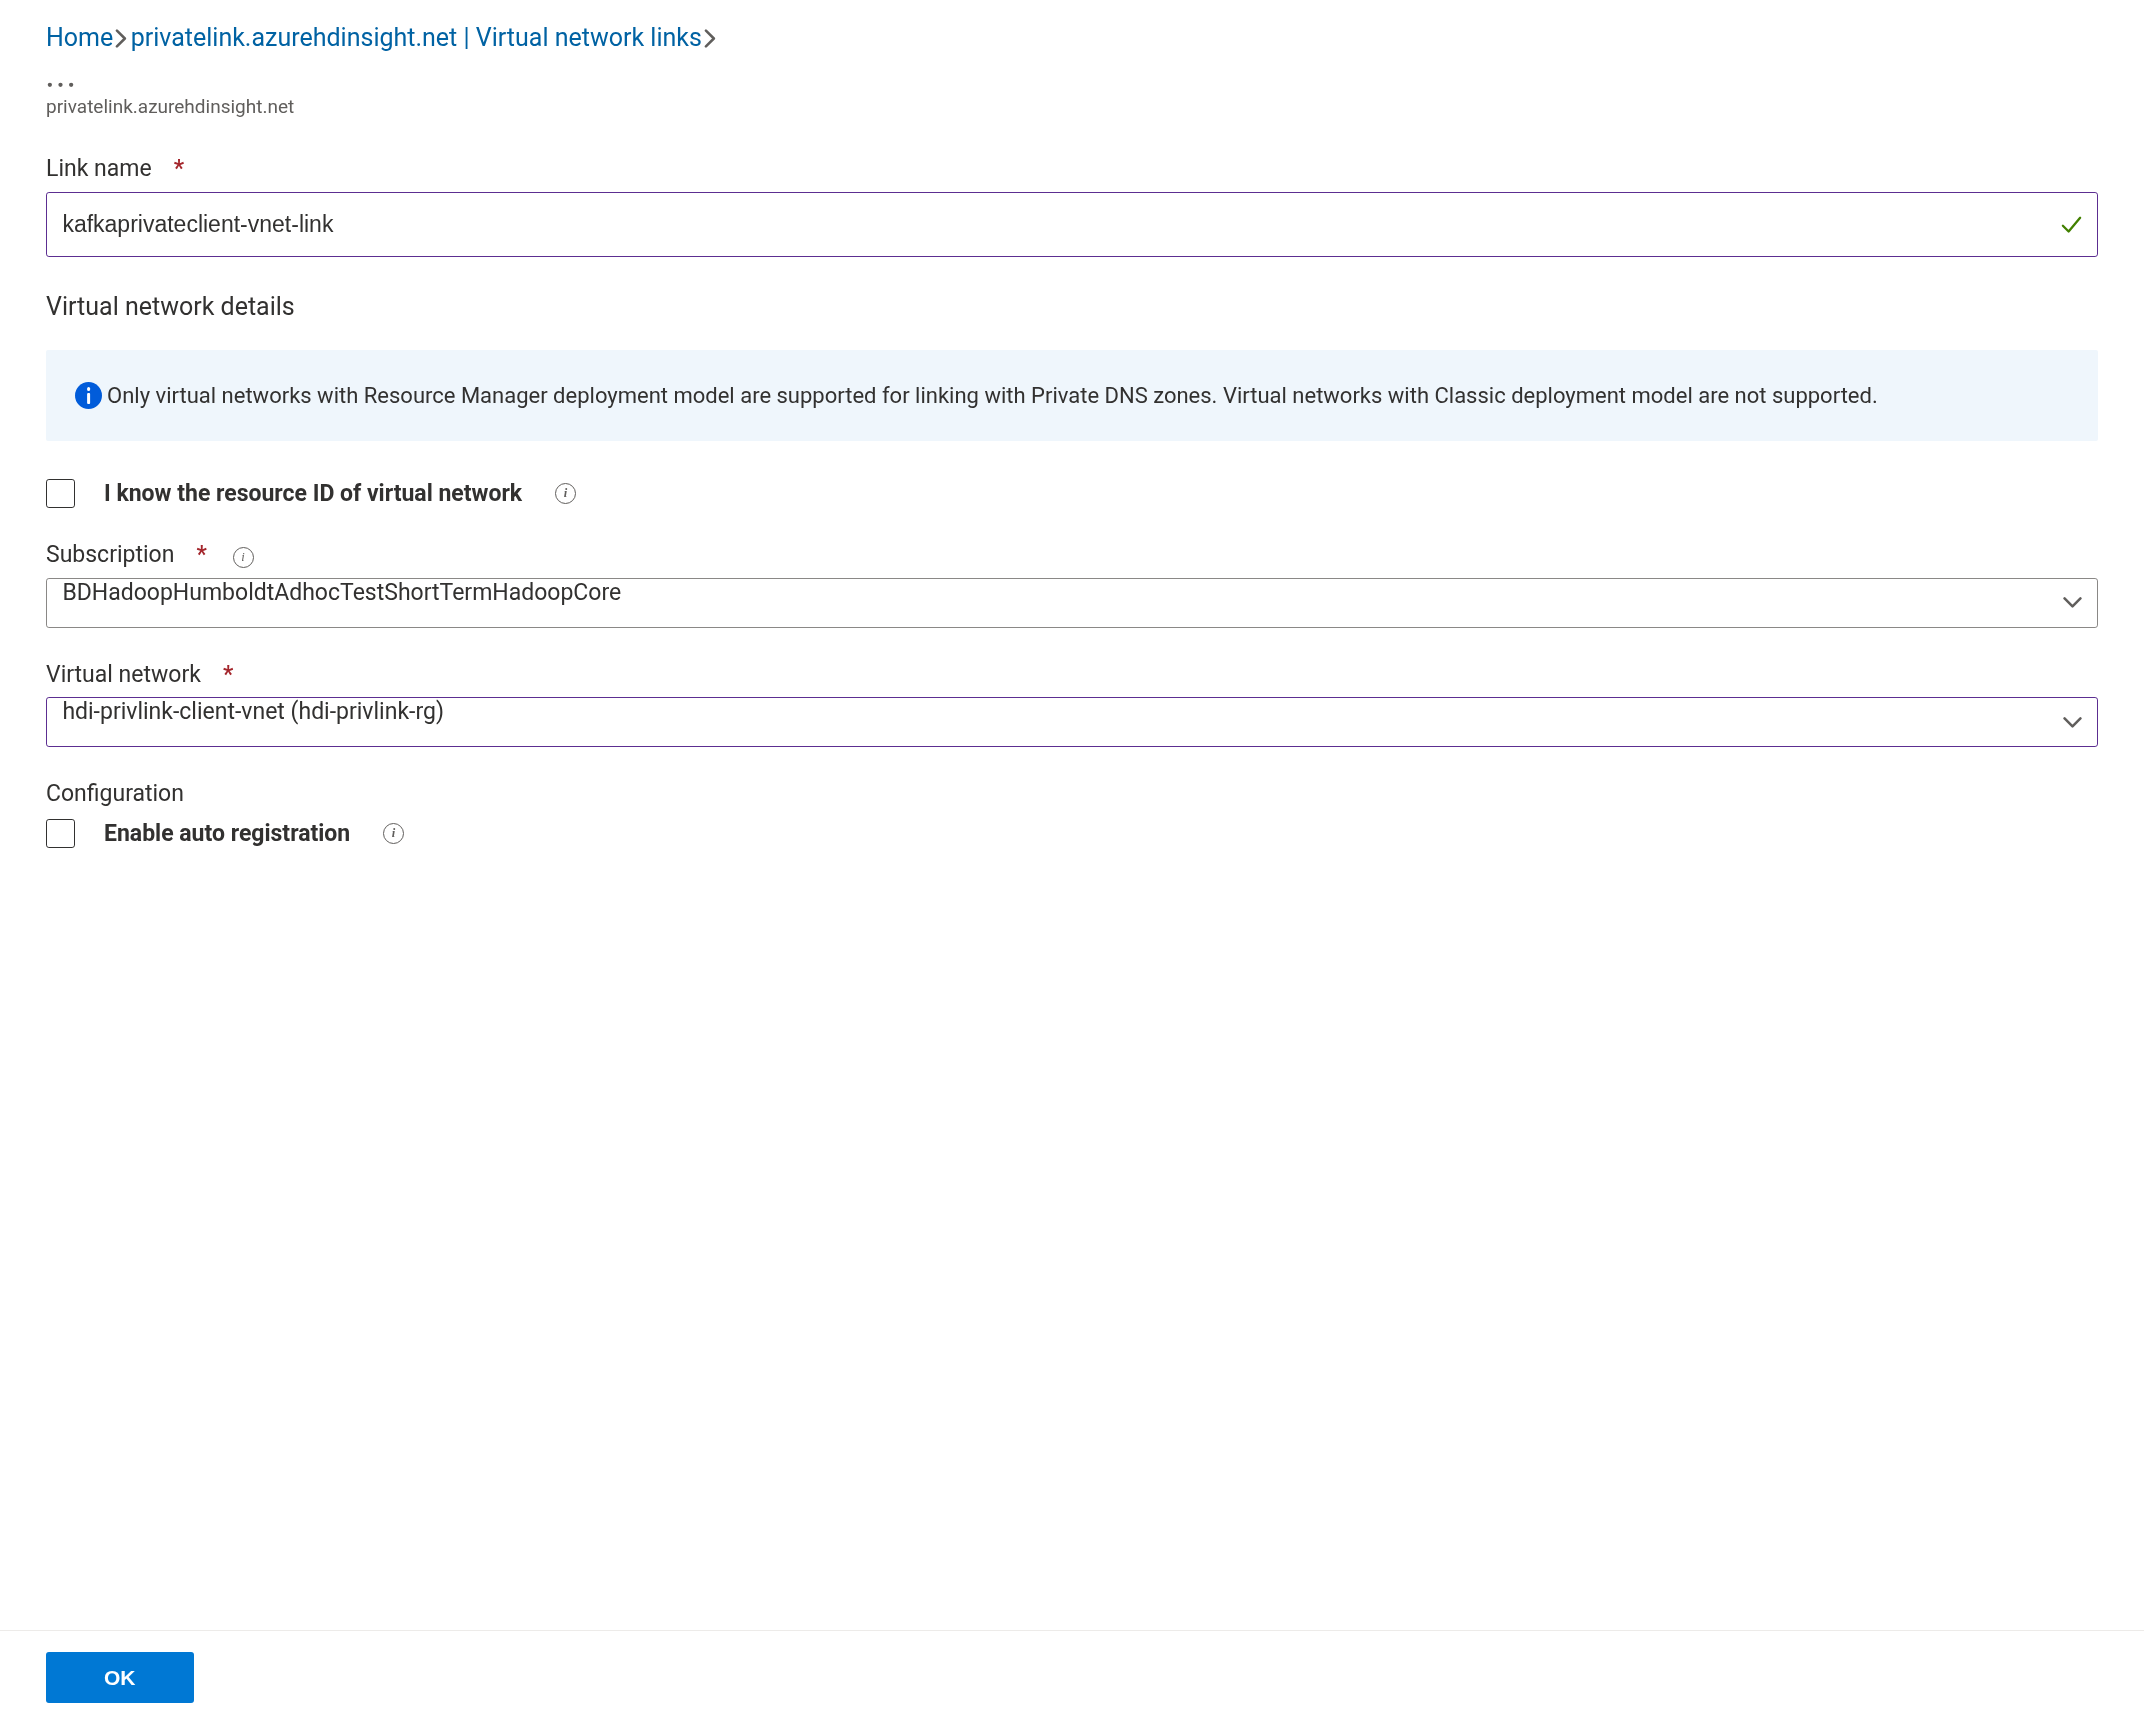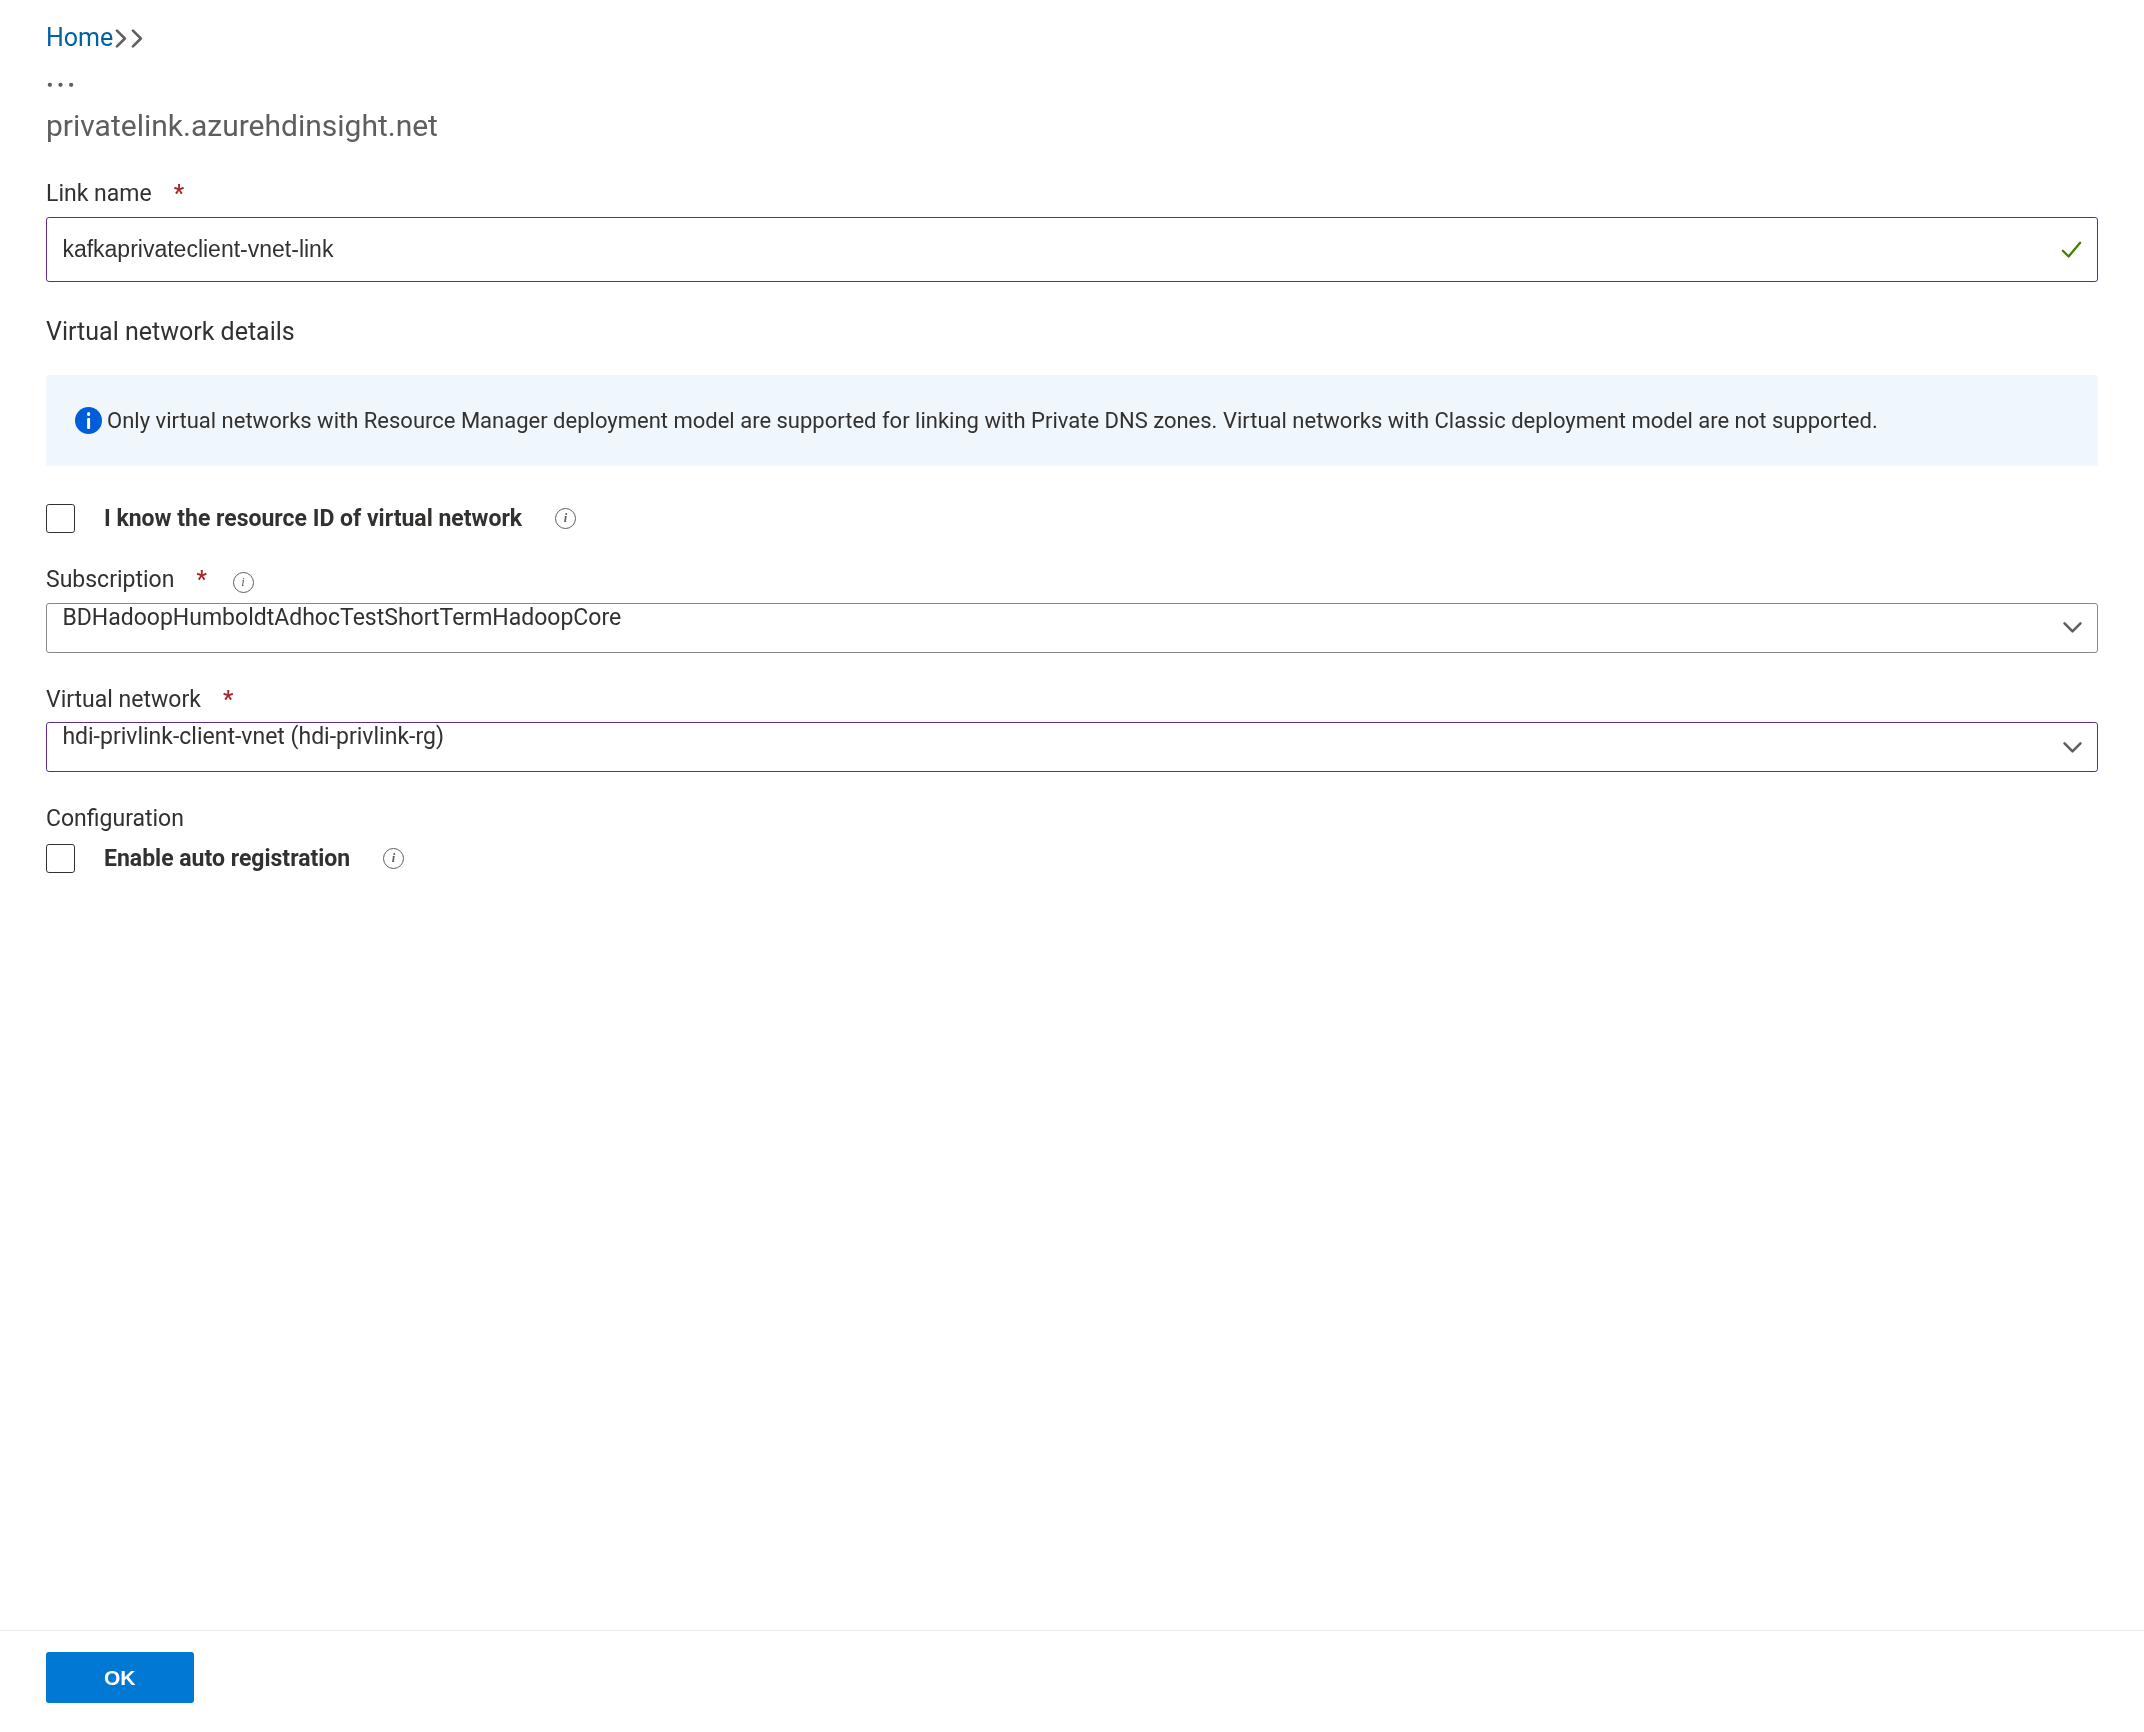--- a/index.html
+++ b/index.html
@@ -74,23 +74,23 @@
     color: #201f1e;
   }
   .more-icon {
     color: #605e5c;
     display: inline-flex;
     align-items: center;
     padding-top: 9.6px;
   }
   .more-icon svg { width: 29px; height: 9.6px; }
   .subtitle {
-    font-size: 30px;
+    font-size: 19px;
     color: var(--text-secondary);
-    margin-top: 19px;
+    margin-top: 6px;
     margin-bottom: 37px;
   }
 
   
   .field-label {
     font-size: 23px;
     color: var(--text);
     display: flex;
     align-items: flex-end;
     gap: 22px;
@@ -256,20 +256,21 @@
 <div class="page">
   <div class="content">
 
     <nav class="breadcrumb">
       <a href="#">Home</a>
       <span class="chevron">
         <svg viewBox="0 0 8 12" fill="none">
             <path d="M1 1l5 5-5 5" stroke="currentColor" stroke-width="1.6" stroke-linecap="round" stroke-linejoin="round"></path>
           </svg>
       </span>
+      <a href="#">privatelink.azurehdinsight.net | Virtual network links</a>
       <span class="chevron">
         <svg viewBox="0 0 8 12" fill="none">
             <path d="M1 1l5 5-5 5" stroke="currentColor" stroke-width="1.6" stroke-linecap="round" stroke-linejoin="round"></path>
           </svg>
       </span>
     </nav>
 
     <div class="title-row">
       <span class="more-icon" title="More">
         <svg viewBox="0 0 30 8">

